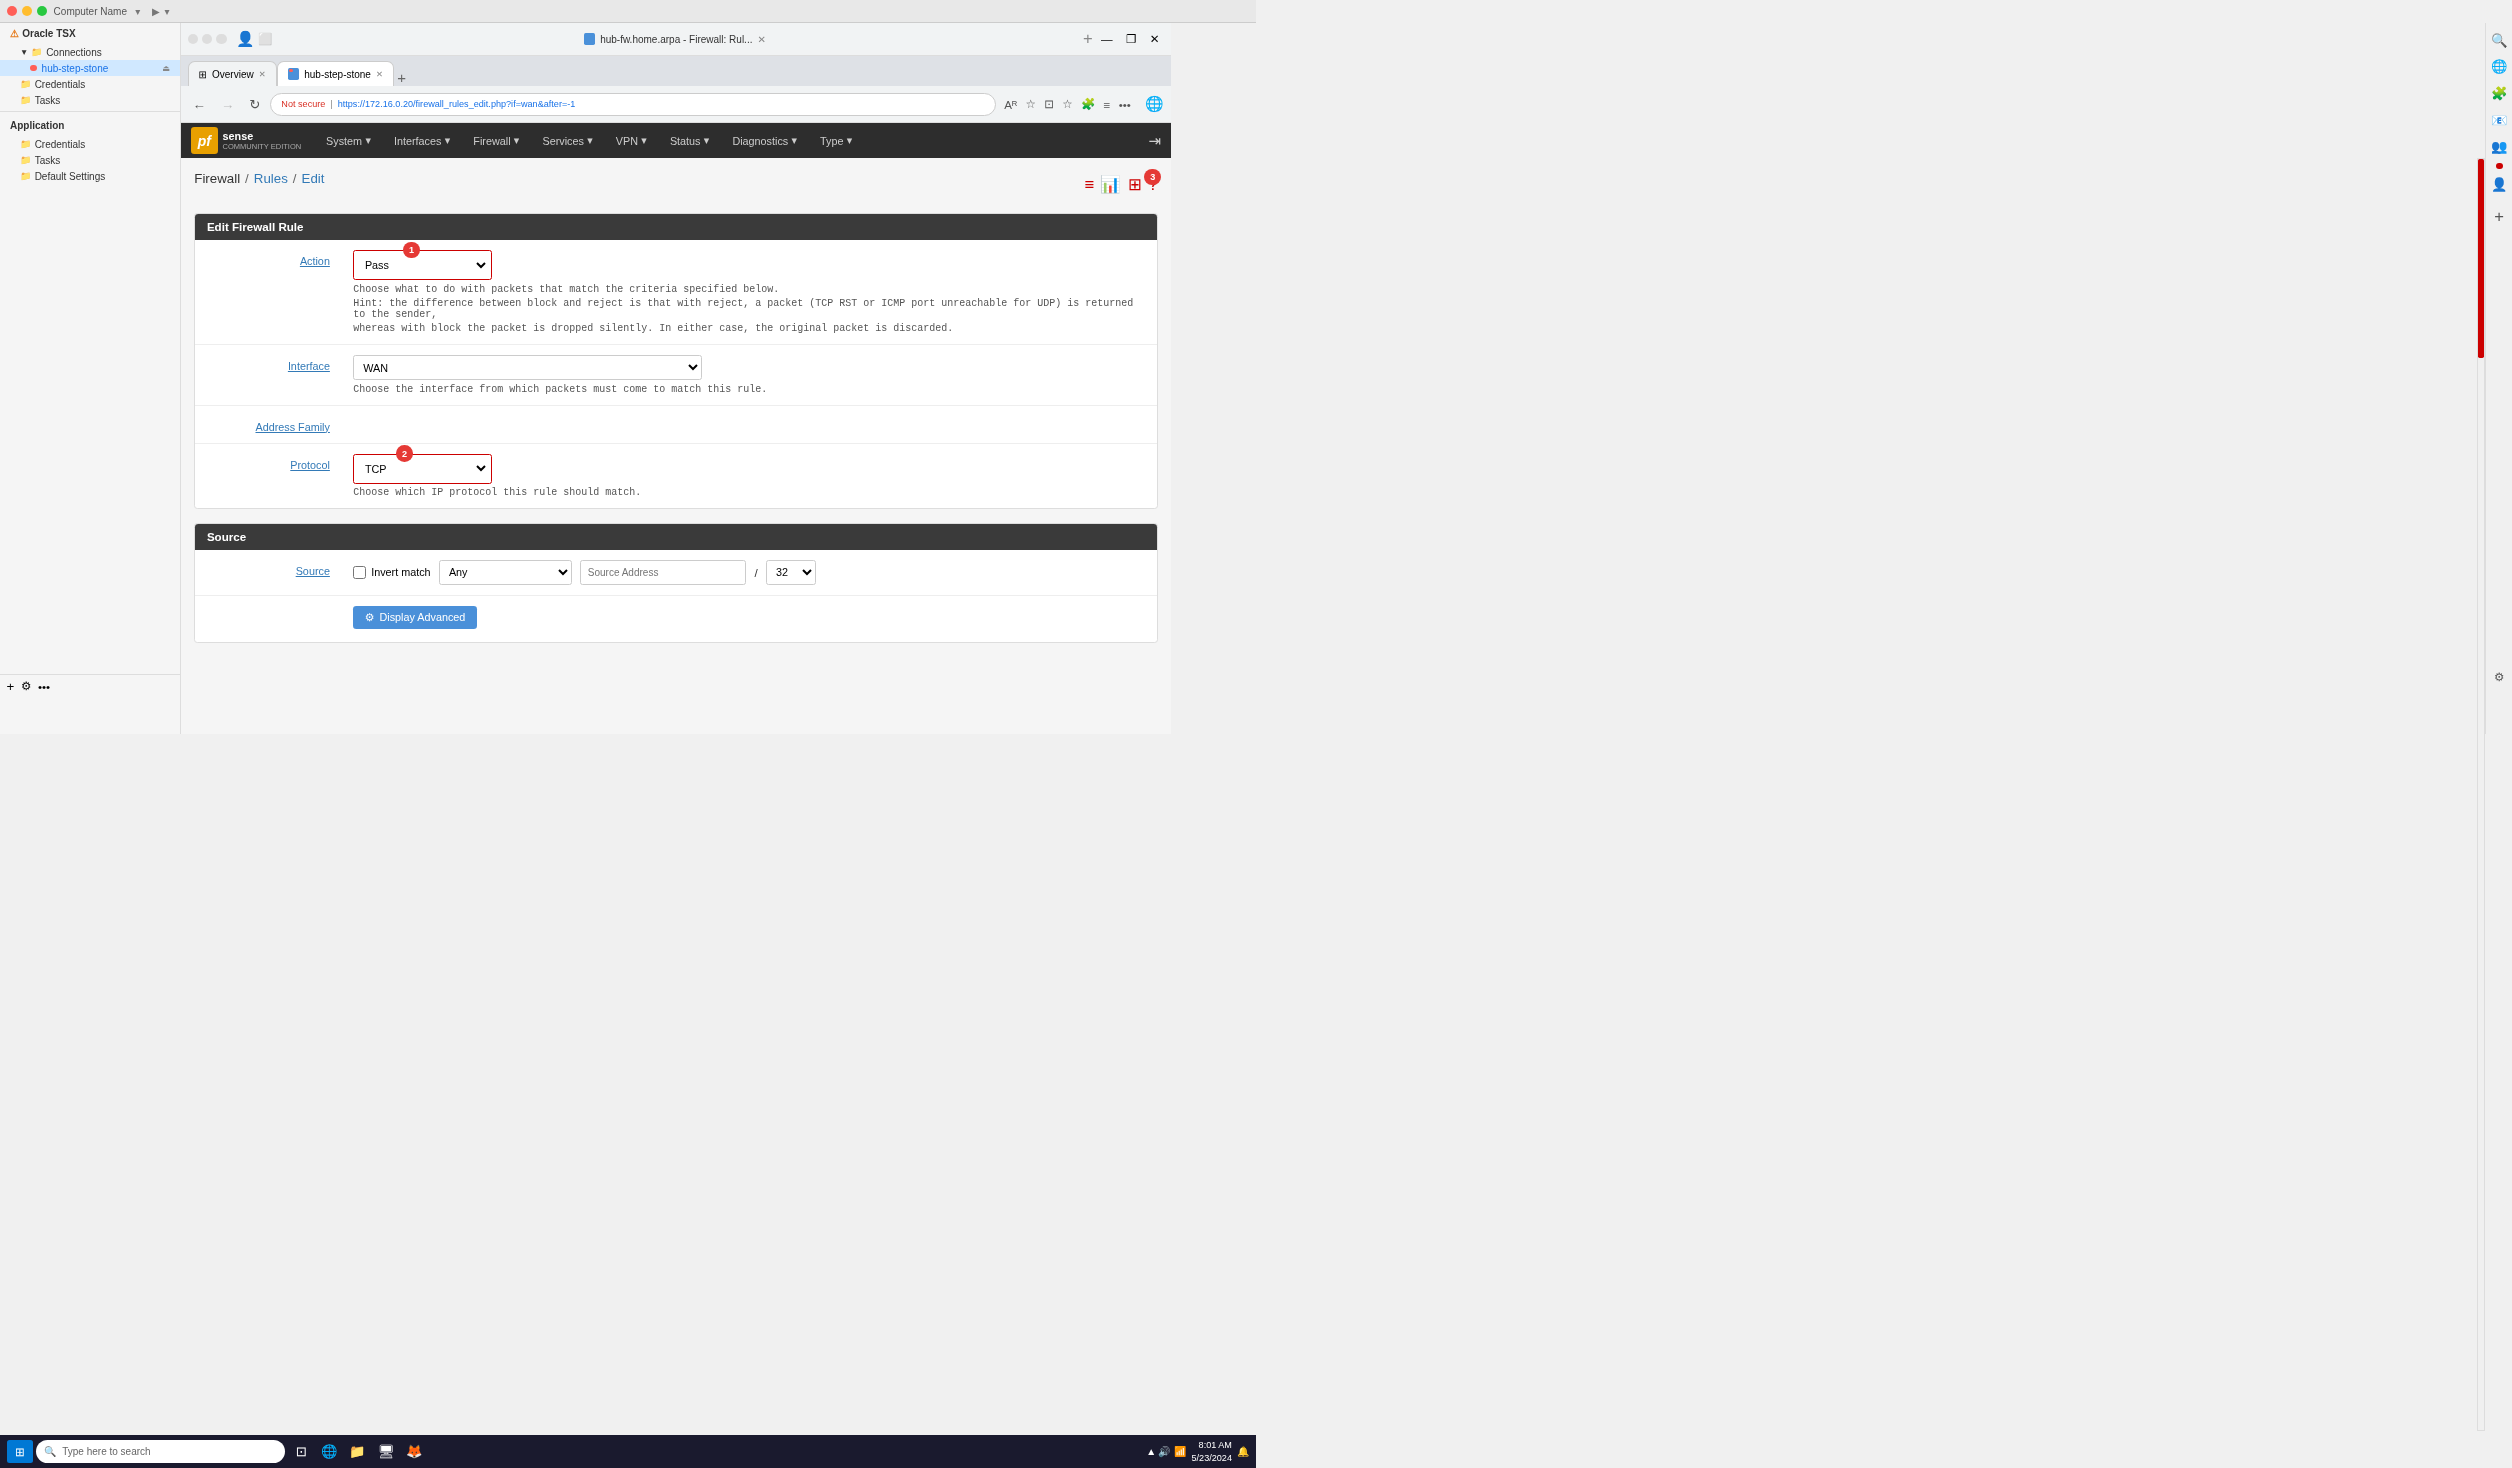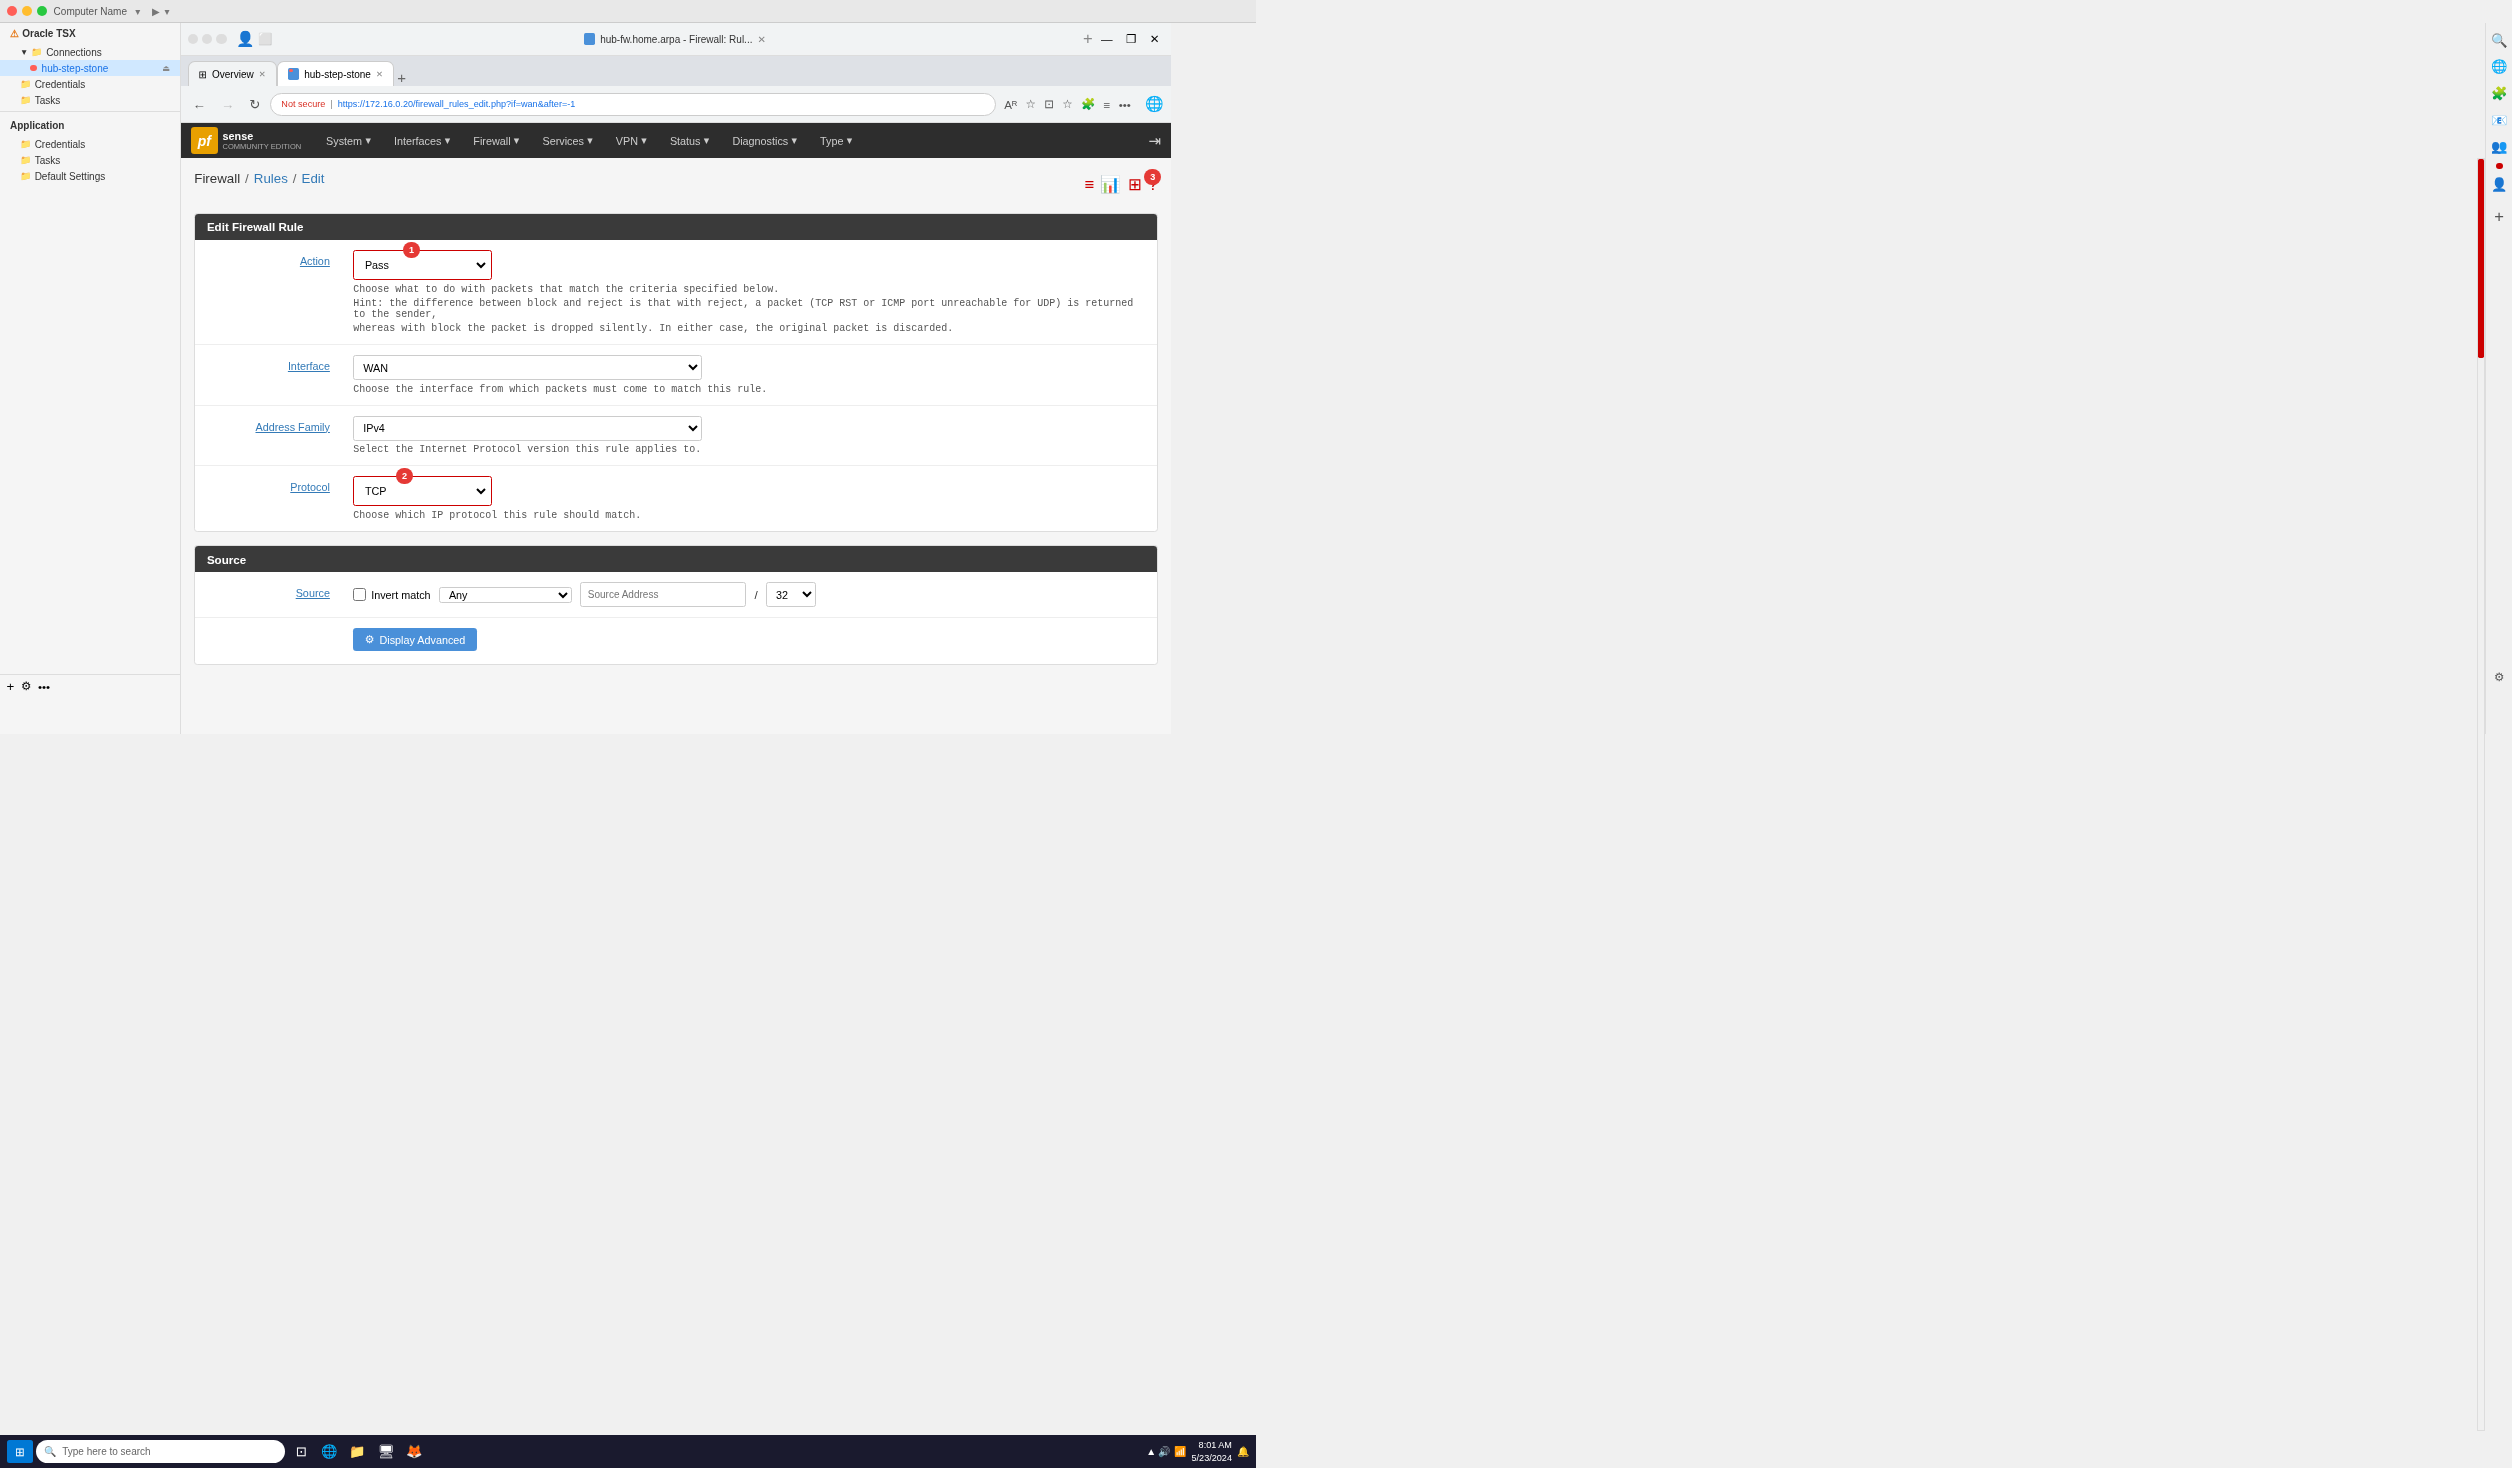--- a/index.html
+++ b/index.html
@@ -244,21 +244,21 @@
       gap: 5px;
       font-size: 10.8px;
     }
 
     
     .source-row {
       display: flex;
       align-items: center;
       gap: 8.3px;
     }
-    .source-select { height: 16px; border: 0.8px solid #ccc; border-radius: 2.5px; padding: 0 5px; font-size: 10.8px; background: white; min-width: 133px; }
+    .source-select { height: 25px; border: 0.8px solid #ccc; border-radius: 2.5px; padding: 0 5px; font-size: 10.8px; background: white; min-width: 133px; }
     .source-address-input { height: 25px; border: 0.8px solid #ccc; border-radius: 2.5px; padding: 0 6.6px; font-size: 10px; color: #999; min-width: 166px; background: white; }
     .source-slash { font-size: 11.6px; color: #333; }
     .source-mask-select { height: 25px; border: 0.8px solid #ccc; border-radius: 2.5px; padding: 0 5px; font-size: 10.8px; background: white; min-width: 50px; }
 
     .display-advanced-btn {
       background: #4a90d9;
       color: white;
       border: none;
       border-radius: 3.3px;
       padding: 5px 11.6px;
@@ -554,28 +554,20 @@
               <option>WAN</option>
               <option>LAN</option>
             </select>
             <div class="form-hint">Choose the interface from which packets must come to match this rule.</div>
           </div>
         </div>
 
         <div class="form-row">
           <div class="form-label">
             <a>Address Family</a>
-          </div>
-          <div class="form-control">
-            <select class="form-select">
-              <option>IPv4</option>
-              <option>IPv6</option>
-              <option>IPv4+IPv6</option>
-            </select>
-            <div class="form-hint">Select the Internet Protocol version this rule applies to.</div>
           </div>
         </div>
 
         <div class="form-row relative">
           <div class="form-label">
             <a>Protocol</a>
           </div>
           <div class="form-control relative">
             
             <div style="position:absolute;top:-8.3px;left:43px;width:16.6px;height:16.6px;border-radius:50%;background:#e53935;color:white;font-size:9.1px;font-weight:700;display:flex;align-items:center;justify-content:center;z-index:10;">2</div>

